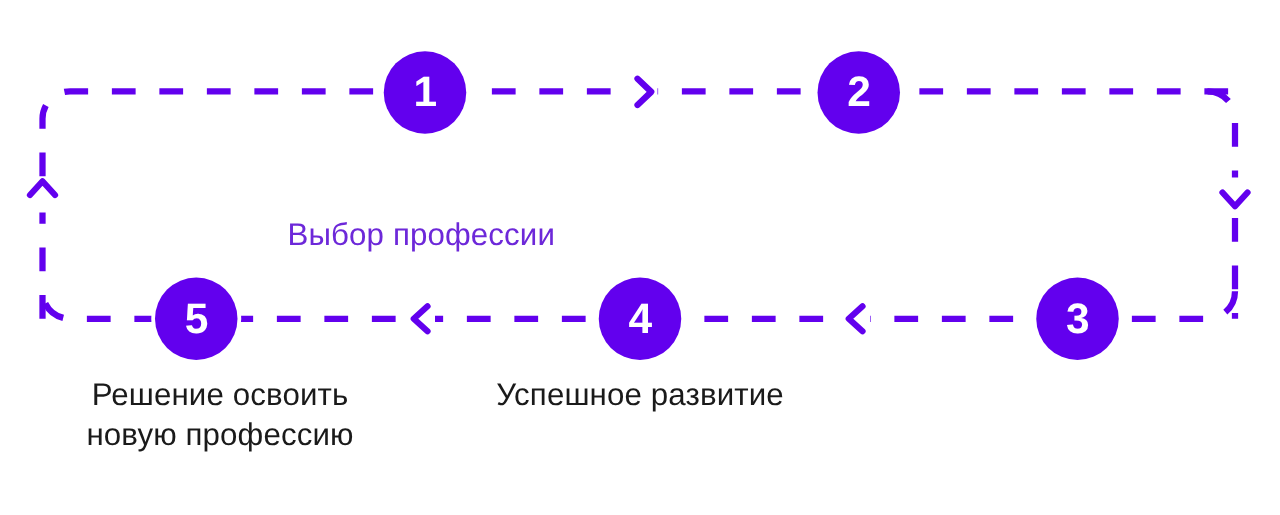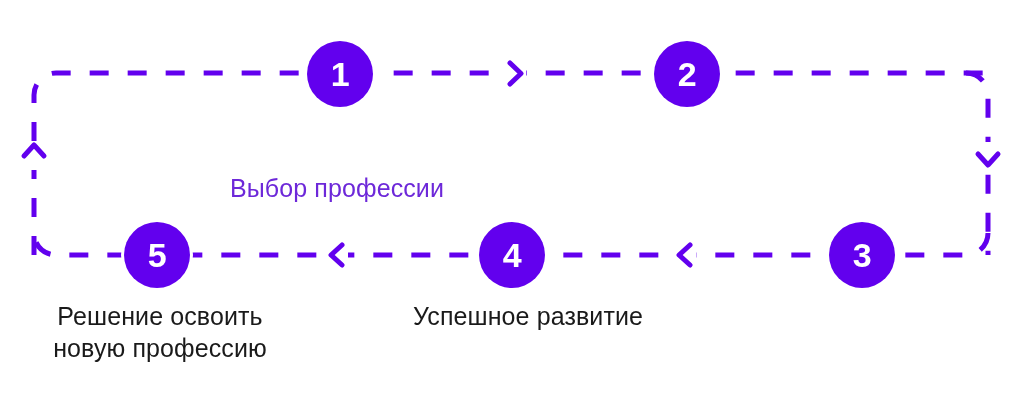--- a/index.html
+++ b/index.html
@@ -111,21 +111,21 @@
     <span>2</span>
   </div>
 
   <div class="step-node" style="left: 862px; top: 255px; background: rgb(98, 0, 238);">
     <span>3</span>
   </div>
 
   <div class="step-node" style="left: 512px; top: 255px; background: rgb(98, 0, 238);">
     <span>4</span>
   </div>
-  <div class="step-label" style="left: 528px; top: 300px; color: rgb(26, 26, 26);">Успешное развитие</div>
+  <div class="step-label" style="left: 512px; top: 300px; color: rgb(26, 26, 26);">Успешное развитие</div>
 
   <div class="step-node" style="left: 157px; top: 255px; background: rgb(98, 0, 238);">
     <span>5</span>
   </div>
-  <div class="step-label" style="left: 160px; top: 300px; color: rgb(26, 26, 26);">Решение освоить
+  <div class="step-label" style="left: 176px; top: 300px; color: rgb(26, 26, 26);">Решение освоить
 новую профессию</div>
 
 </div>
 
 </body></html>

